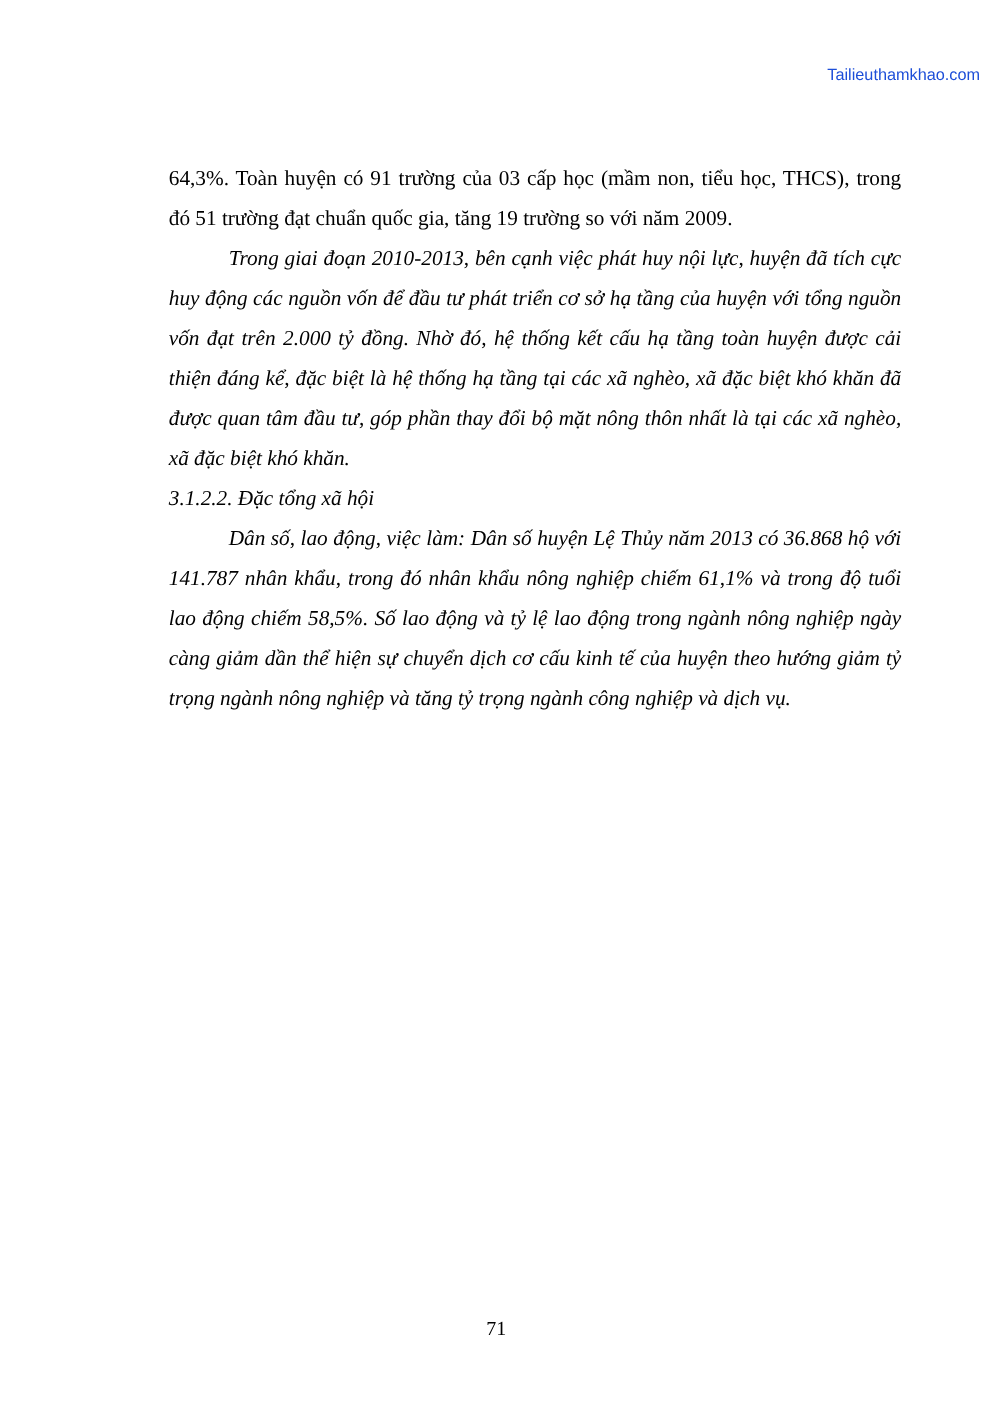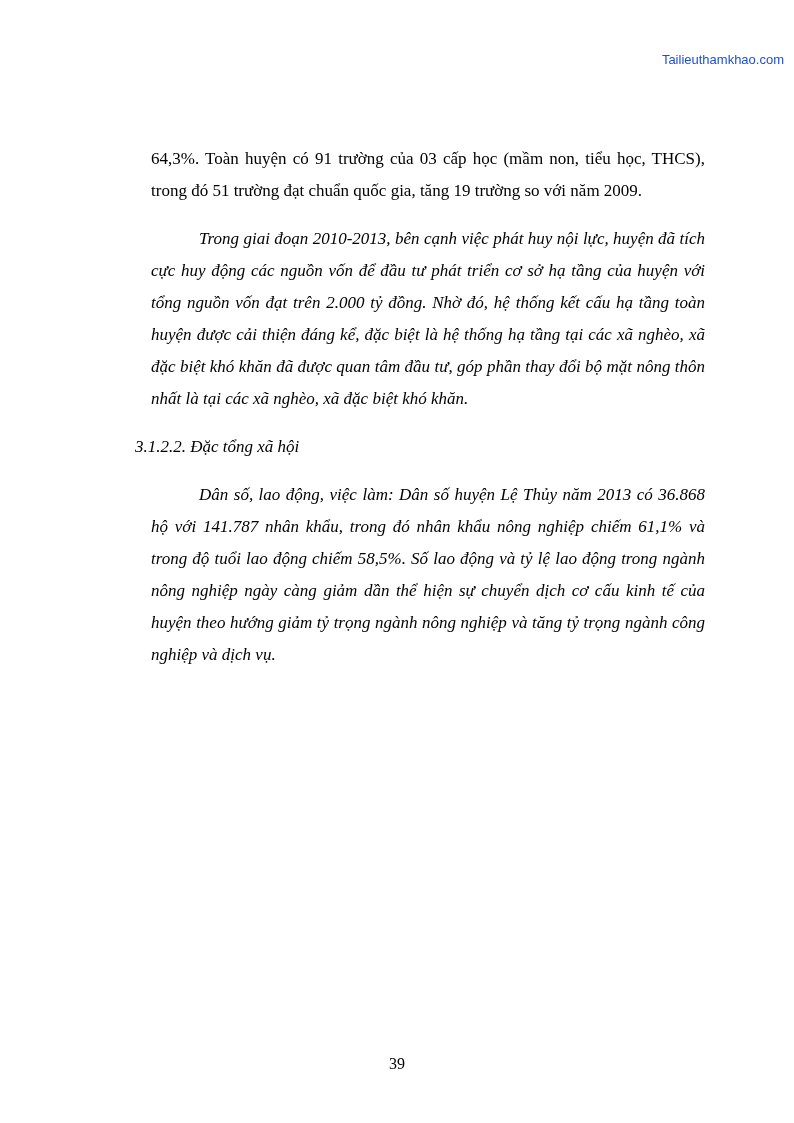--- a/index.html
+++ b/index.html
@@ -27,21 +27,21 @@
   .content {
     position: absolute;
     top: 127px;
     left: 135px;
     width: 586px;
     font-size: 17px;
     line-height: 32px;
     text-align: justify;
   }
   p.para {
-    margin: 16px;
+    margin: 0;
   }
   p.indent {
     text-indent: 48px;
     font-style: italic;
   }
   p.heading-italic {
     margin: 0;
     font-style: italic;
     text-align: left;
   }
@@ -61,15 +61,15 @@
 
   <div class="watermark">Tailieuthamkhao.com</div>
 
   <div class="content">
     <p class="para">64,3%. Toàn huyện có 91 trường của 03 cấp học (mầm non, tiểu học, THCS), trong đó 51 trường đạt chuẩn quốc gia, tăng 19 trường so với năm 2009.</p>
     <p class="para indent">Trong giai đoạn 2010-2013, bên cạnh việc phát huy nội lực, huyện đã tích cực huy động các nguồn vốn để đầu tư phát triển cơ sở hạ tầng của huyện với tổng nguồn vốn đạt trên 2.000 tỷ đồng. Nhờ đó, hệ thống kết cấu hạ tầng toàn huyện được cải thiện đáng kể, đặc biệt là hệ thống hạ tầng tại các xã nghèo, xã đặc biệt khó khăn đã được quan tâm đầu tư, góp phần thay đổi bộ mặt nông thôn nhất là tại các xã nghèo, xã đặc biệt khó khăn.</p>
     <p class="heading-italic">3.1.2.2. Đặc tổng xã hội</p>
     <p class="para indent">Dân số, lao động, việc làm: Dân số huyện Lệ Thủy năm 2013 có 36.868 hộ với 141.787 nhân khẩu, trong đó nhân khẩu nông nghiệp chiếm 61,1% và trong độ tuổi lao động chiếm 58,5%. Số lao động và tỷ lệ lao động trong ngành nông nghiệp ngày càng giảm dần thể hiện sự chuyển dịch cơ cấu kinh tế của huyện theo hướng giảm tỷ trọng ngành nông nghiệp và tăng tỷ trọng ngành công nghiệp và dịch vụ.</p>
   </div>
 
-  <div class="page-number">39</div>
+  <div class="page-number">71</div>
 
 </div>
 
 </body></html>

